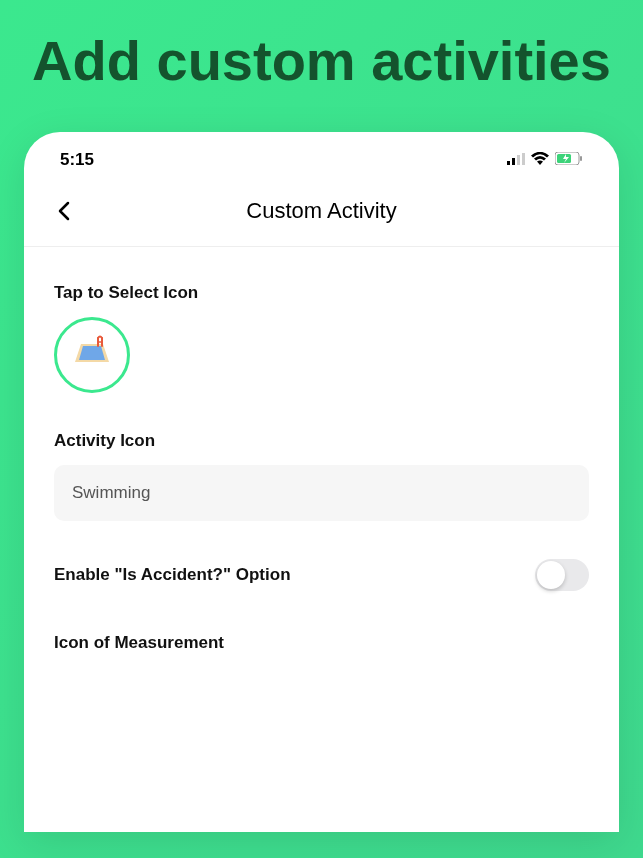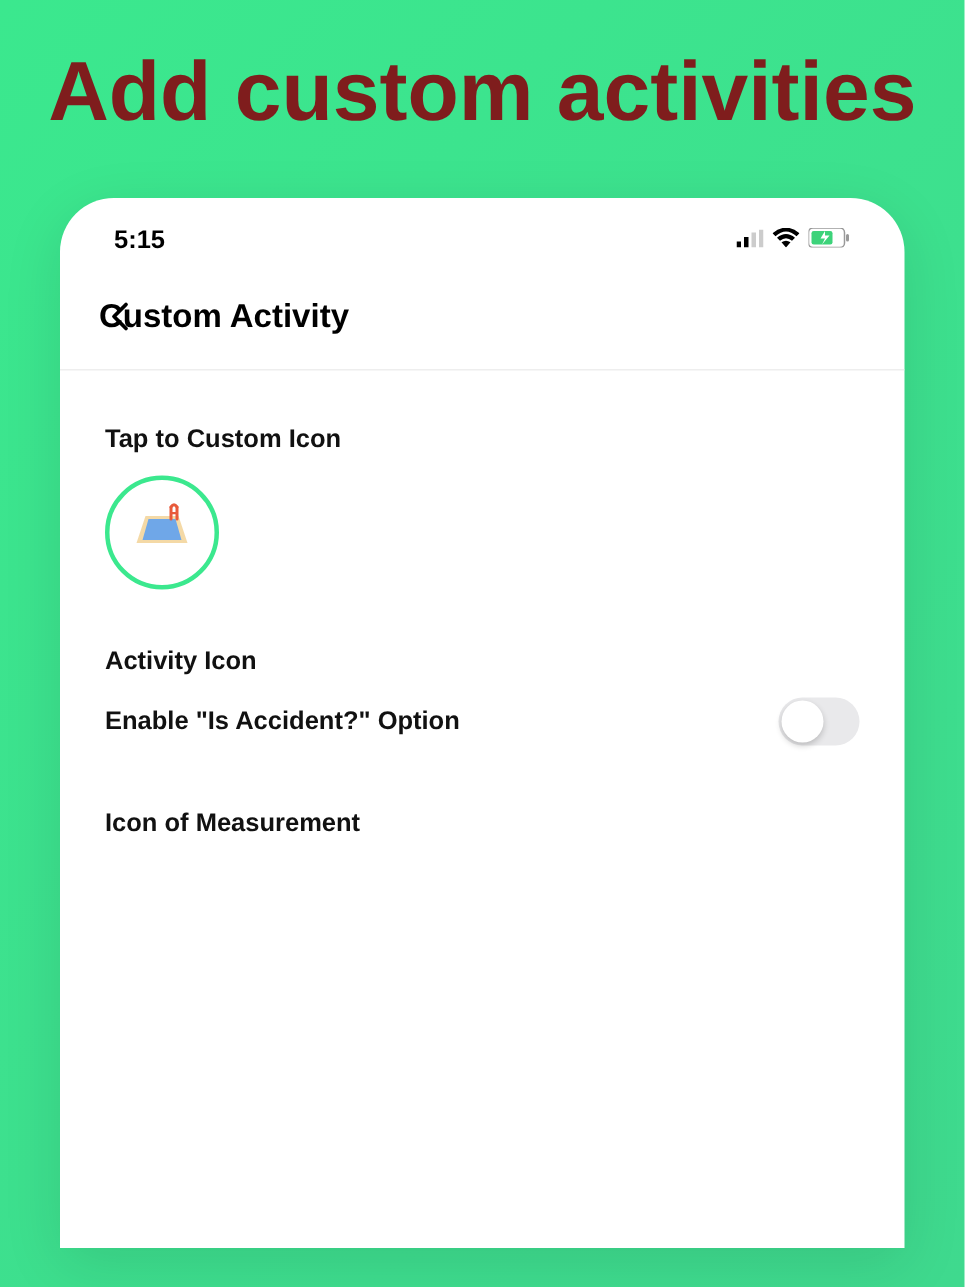--- a/index.html
+++ b/index.html
@@ -5,31 +5,31 @@
     * { margin: 0; padding: 0; box-sizing: border-box; }
     body {
       width: 643px;
       height: 858px;
       background: linear-gradient(135deg, #3be88e 0%, #3fd98e 100%);
       font-family: -apple-system, BlinkMacSystemFont, 'Segoe UI', sans-serif;
       overflow: hidden;
       position: relative;
     }
     .hero-title {
-      color: #7f1d1d;
+      color: #14532d;
       font-size: 56px;
       font-weight: 700;
       text-align: center;
       line-height: 1.1;
       padding: 30px 20px 40px;
     }
     .phone-frame {
       background: white;
       border-radius: 36px 36px 0 0;
-      margin: 0 40px;
+      margin: 0 24px;
       height: 700px;
       overflow: hidden;
       box-shadow: 0 10px 40px rgba(0,0,0,.1);
     }
     .status-bar {
       display: flex;
       justify-content: space-between;
       align-items: center;
       padding: 18px 36px 8px;
       font-size: 17px;
@@ -52,22 +52,23 @@
       height: 28px;
       display: flex;
       align-items: center;
       justify-content: center;
       cursor: pointer;
       position: absolute;
       left: 26px;
     }
     .nav-title {
       font-size: 22px;
-      font-weight: 700;
+      font-weight: 400;
       flex: 1;
+      text-align: center;
     }
     .content {
       padding: 36px 30px 0;
     }
     .section-label {
       font-size: 17px;
       font-weight: 600;
       color: #111;
       margin-bottom: 14px;
     }
@@ -161,35 +162,36 @@
     <div class="back-btn">
       <svg width="12" height="20" viewBox="0 0 12 20">
           <path d="M10 2 L2 10 L10 18" stroke="#000" stroke-width="2.5" fill="none" stroke-linecap="round" stroke-linejoin="round"></path>
         </svg>
     </div>
     <div class="nav-title">Custom Activity</div>
   </div>
 
   <div class="content">
 
-    <div class="section-label">Tap to Custom Icon</div>
+    <div class="section-label">Tap to Select Icon</div>
     <div class="icon-picker">
       <div class="pool-emoji">
         <svg width="42" height="42" viewBox="0 0 42 42">
           <polygon points="4,28 38,28 32,10 10,10" fill="#f4d9a6"></polygon>
           <polygon points="8,26 34,26 30,12 12,12" fill="#6fa7e8"></polygon>
           <line x1="27" y1="4" x2="27" y2="12" stroke="#e85a3b" stroke-width="2" stroke-linecap="round"></line>
           <line x1="31" y1="4" x2="31" y2="12" stroke="#e85a3b" stroke-width="2" stroke-linecap="round"></line>
           <path d="M27 4 Q29 1 31 4" stroke="#e85a3b" stroke-width="2" fill="none" stroke-linecap="round"></path>
           <line x1="27" y1="8" x2="31" y2="8" stroke="#e85a3b" stroke-width="1.5"></line>
         </svg>
       </div>
     </div>
 
     <div class="section-label">Activity Icon</div>
+    <input class="text-field" type="text" value="Swimming" style="">
 
     <div class="toggle-row">
       <div class="section-label">Enable "Is Accident?" Option</div>
       <div class="toggle">
         <div class="toggle-knob"></div>
       </div>
     </div>
 
     <div class="section-label">Icon of Measurement</div>
 

